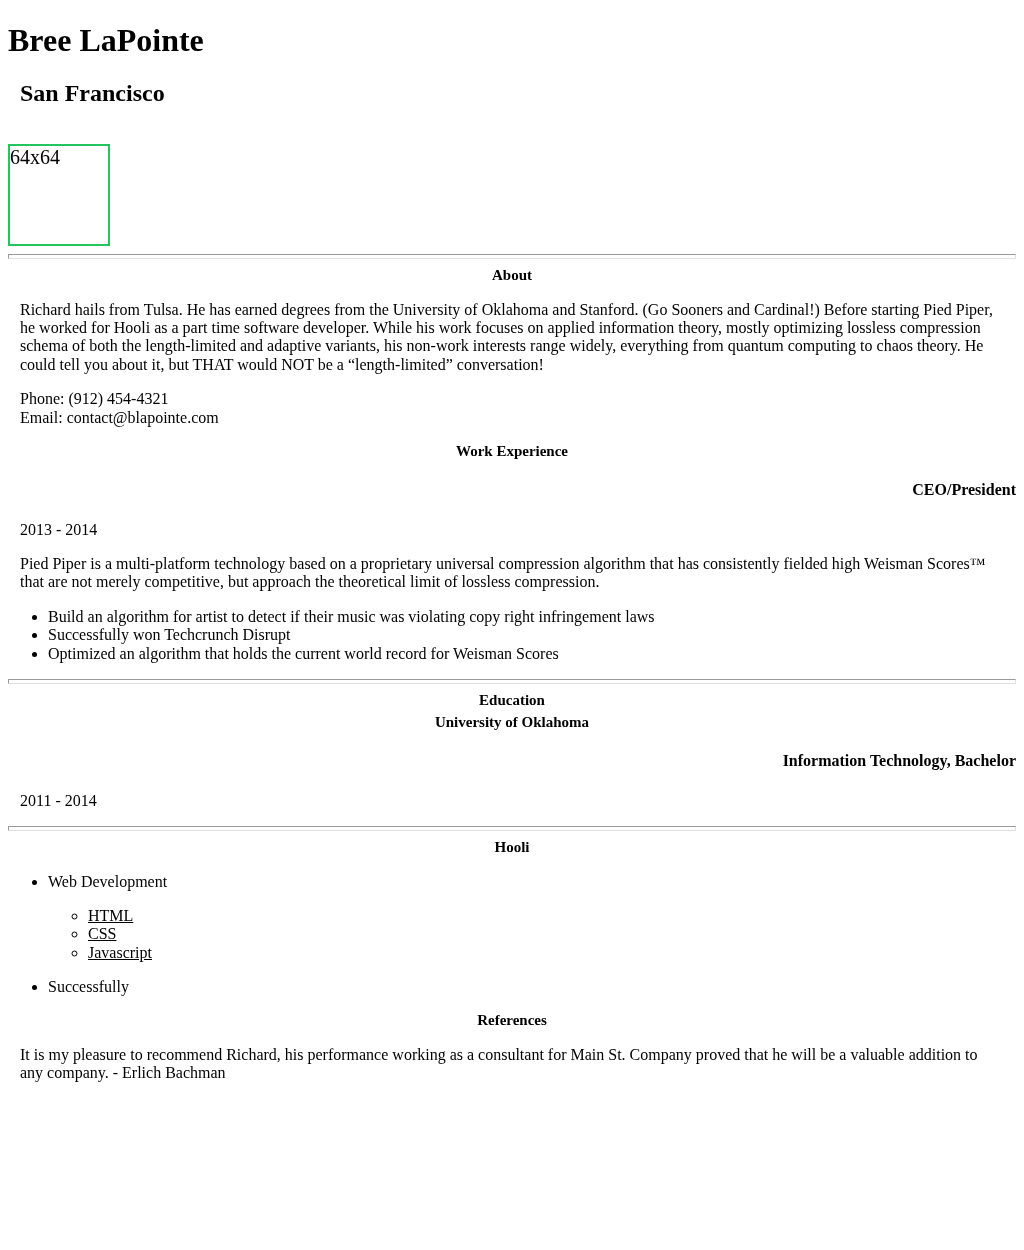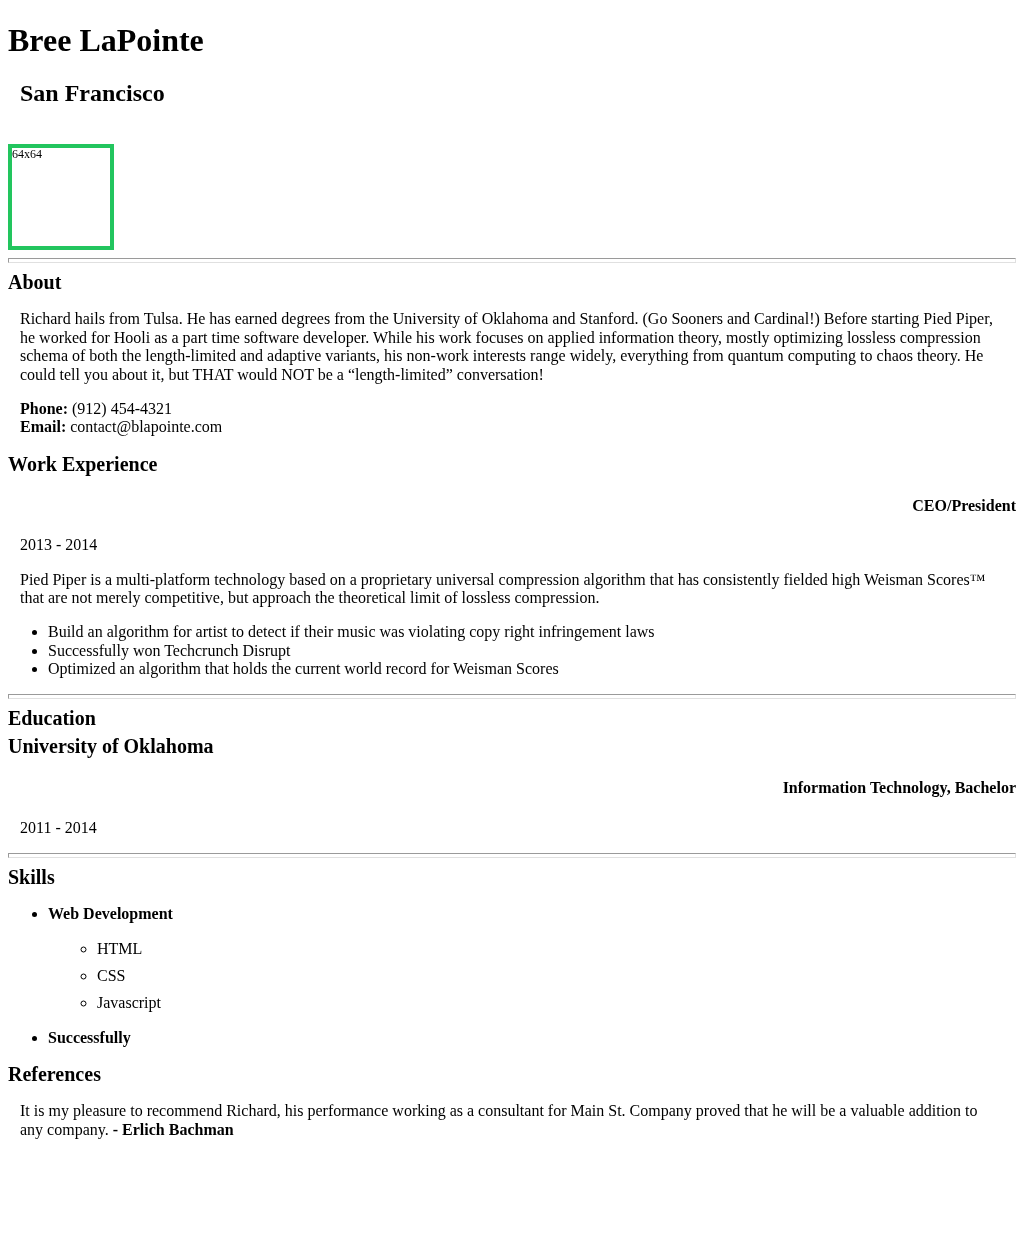--- a/index.html
+++ b/index.html
@@ -9,48 +9,48 @@
   body {
     margin: 8px;
     font-family: "Liberation Serif", serif;
     font-size: 16px;
     line-height: 1.15;
     width: 1008px;
   }
   h1, h2, h3, h4 { font-weight: bold; }
   h1 { font-size: 32px; margin: 14px 0 21px 0; line-height: 1.15; }
   h2 { font-size: 24px; margin: 20px 12px; line-height: 1.15; }
-  h3 { font-size: 20px; margin: 5px 0; line-height: 1.15; }
+  h3 { font-size: 15px; margin: 5px 0; line-height: 1.15; text-align: center; }
   h4 { font-size: 16px; margin: 21px 0; line-height: 1.15; text-align: right; }
   p  { margin: 16px 12px; }
   hr {
     height: 3px;
     border: 1px solid;
     border-color: #9a9a9a #e0e0e0 #e0e0e0 #9a9a9a;
     background: #ffffff;
     margin: 8px 0;
   }
   .avatar-wrap { margin: 37px 0 0 0; }
   .avatar-placeholder {
     width: 98px;
     height: 98px;
-    border: 4px solid #22c55e;
+    border: 2px solid #22c55e;
     overflow: hidden;
-    font-size: 12px;
+    font-size: 20px;
     line-height: 1.1;
     padding: 0;
   }
   ul.highlights { margin: 16px 0; padding-left: 40px; list-style-type: disc; }
   ul.highlights li { margin: 0; }
   ul.skills { margin: 16px 0; padding-left: 40px; list-style-type: disc; }
   ul.skills > li { margin: 0; }
-  .skill-name-p { margin: 16px 0; font-weight: bold; }
+  .skill-name-p { margin: 16px 0; font-weight: normal; }
   ul.keywords { margin: 0 0 16px 0; padding-left: 40px; list-style-type: circle; }
-  ul.keywords li { margin: 9px; }
-  .inline-bold { font-weight: bold; }
+  ul.keywords li { margin: 0; text-decoration: underline; }
+  .inline-bold { font-weight: normal; }
 </style>
 </head>
 <body>
 
 <h1>Bree LaPointe</h1>
 
 <h2>San Francisco</h2>
 
 <div class="avatar-wrap">
   <div class="avatar-placeholder">64x64</div>
@@ -86,21 +86,21 @@
 <h3>Education</h3>
 
 <h3>University of Oklahoma</h3>
 
 <h4>Information Technology, Bachelor</h4>
 
 <p>2011 - 2014</p>
 
 <hr>
 
-<h3>Skills</h3>
+<h3>Hooli</h3>
 
 <ul class="skills">
   <li>
     <p class="skill-name-p">Web Development</p>
     <ul class="keywords">
       <li>HTML</li>
       <li>CSS</li>
       <li>Javascript</li>
     </ul>
   </li>

